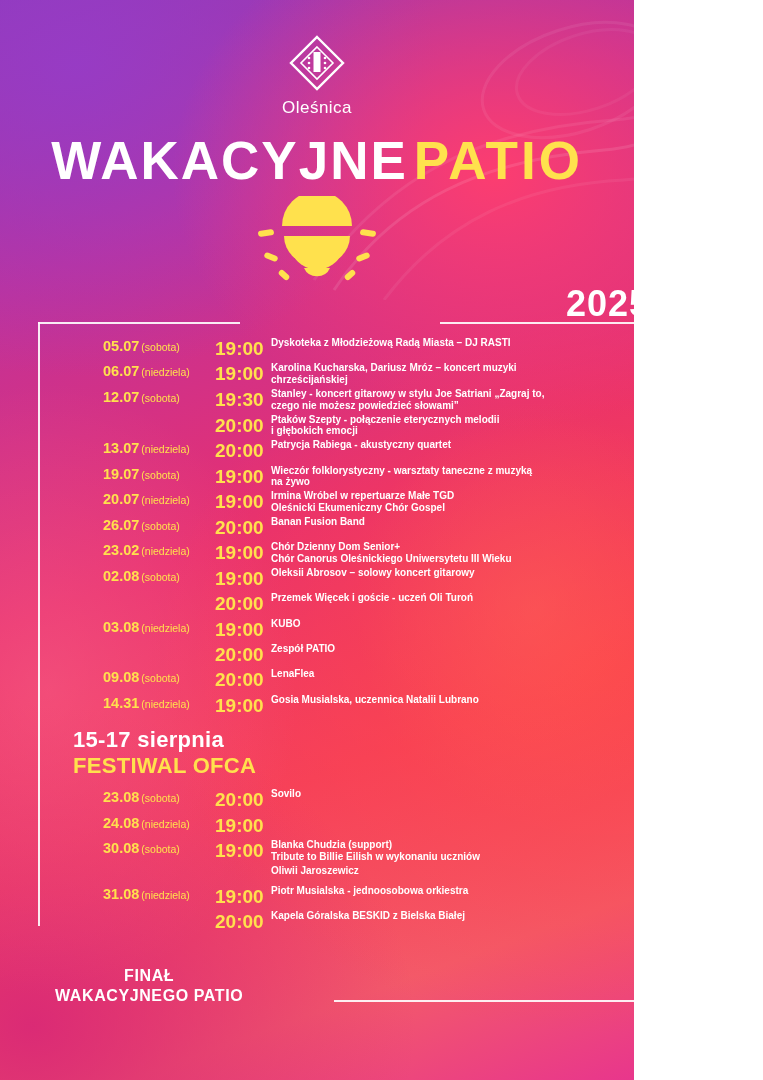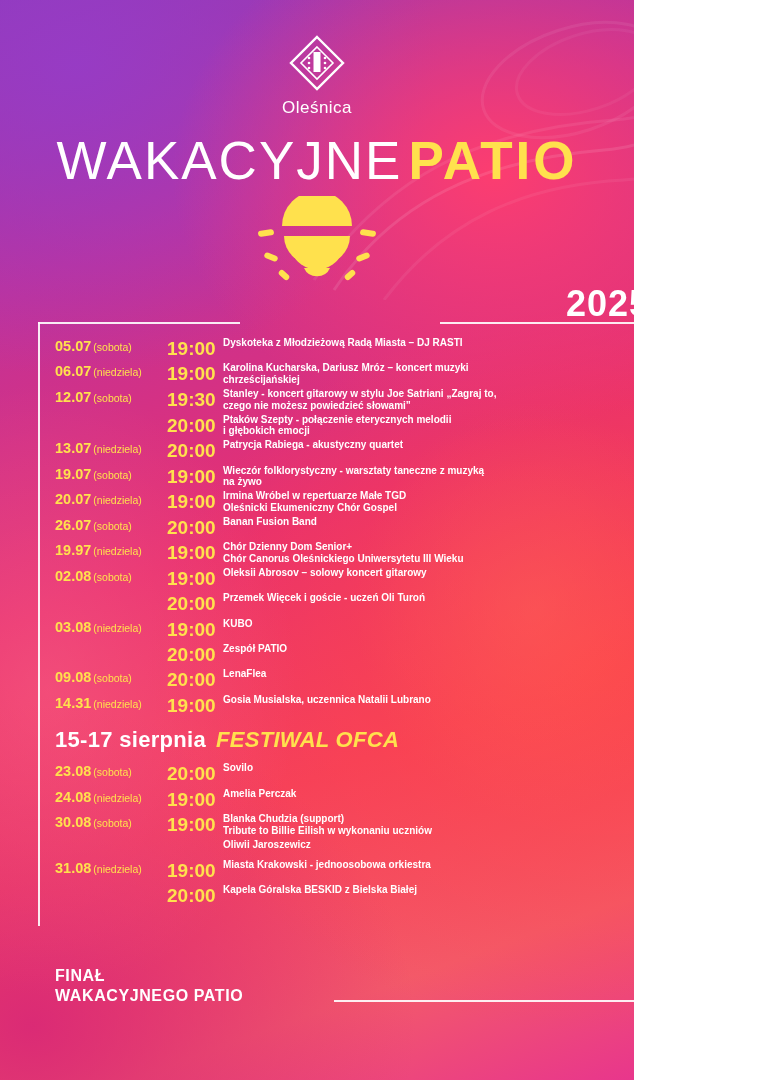--- a/index.html
+++ b/index.html
@@ -78,21 +78,21 @@
   .title {
     position: absolute;
     top: 130px;
     left: 0;
     width: 100%;
     text-align: center;
     white-space: nowrap;
   }
   .title .t1 {
     font-size: 53px;
-    font-weight: normal;
+    font-weight: bold;
     color: #ffffff;
     letter-spacing: 2px;
   }
   .title .t2 {
     font-size: 53px;
     font-weight: bold;
     color: #ffe14d;
     letter-spacing: 3px;
     margin-left: 6px;
   }
@@ -151,20 +151,21 @@
     line-height: 1.18;
   }
   .c-date {
     width: 112px;
     flex: 0 0 112px;
     color: #ffe14d;
     font-size: 14.5px;
     font-weight: bold;
     padding-top: 2px;
     white-space: nowrap;
+    margin-left: 48px;
   }
   .c-date .dow {
     font-weight: normal;
     font-size: 10.5px;
     margin-left: 2px;
   }
   .c-time {
     width: 56px;
     flex: 0 0 56px;
     color: #ffe14d;
@@ -181,47 +182,48 @@
     padding-top: 1px;
   }
   .c-desc .line2 {
     display: block;
   }
 
   
   .festival {
     display: flex;
     align-items: baseline;
-    margin: 10px 0 8px 0;
+    margin: 10px 0 8px 8px;
+    flex-direction: column;
   }
   .festival .fest-date {
     color: #ffffff;
     font-size: 22px;
     font-weight: bold;
     letter-spacing: 0.3px;
   }
   .festival .fest-name {
     color: #ffe14d;
     font-size: 22px;
     font-weight: bold;
     margin-left: 10px;
     letter-spacing: 0.3px;
-    font-style: italic;
   }
 
   
   .finale {
     position: absolute;
     left: 55px;
     top: 966px;
     color: #ffffff;
     font-size: 16px;
     font-weight: bold;
     line-height: 1.28;
     letter-spacing: 0.6px;
+    text-align: center;
   }
 
   
   .location {
     position: absolute;
     left: 0;
     top: 1014px;
     width: 100%;
     text-align: center;
     color: #ffffff;
@@ -338,21 +340,21 @@
       <div class="c-desc"><span>Irmina Wróbel w repertuarze Małe TGD</span><span class="line2">Oleśnicki Ekumeniczny Chór Gospel</span></div>
     </div>
 
     <div class="row">
       <div class="c-date"><span>26.07</span><span class="dow">(sobota)</span></div>
       <div class="c-time">20:00</div>
       <div class="c-desc"><span>Banan Fusion Band</span></div>
     </div>
 
     <div class="row">
-      <div class="c-date"><span>19.97</span><span class="dow">(niedziela)</span></div>
+      <div class="c-date"><span>23.02</span><span class="dow">(niedziela)</span></div>
       <div class="c-time">19:00</div>
       <div class="c-desc"><span>Chór Dzienny Dom Senior+</span><span class="line2">Chór Canorus Oleśnickiego Uniwersytetu III Wieku</span></div>
     </div>
 
     <div class="row">
       <div class="c-date"><span>02.08</span><span class="dow">(sobota)</span></div>
       <div class="c-time">19:00</div>
       <div class="c-desc"><span>Oleksii Abrosov – solowy koncert gitarowy</span></div>
     </div>
 
@@ -393,39 +395,38 @@
 
     <div class="row">
       <div class="c-date"><span>23.08</span><span class="dow">(sobota)</span></div>
       <div class="c-time">20:00</div>
       <div class="c-desc"><span>Sovilo</span></div>
     </div>
 
     <div class="row">
       <div class="c-date"><span>24.08</span><span class="dow">(niedziela)</span></div>
       <div class="c-time">19:00</div>
-      <div class="c-desc"><span>Amelia Perczak</span></div>
     </div>
 
     <div class="row">
       <div class="c-date"><span>30.08</span><span class="dow">(sobota)</span></div>
       <div class="c-time">19:00</div>
       <div class="c-desc"><span>Blanka Chudzia (support)</span><span class="line2">Tribute to Billie Eilish w wykonaniu uczniów</span></div>
     </div>
 
     <div class="row">
       <div class="c-date"><span></span><span class="dow"></span></div>
       <div class="c-time"></div>
       <div class="c-desc"><span>Oliwii Jaroszewicz</span></div>
     </div>
 
     <div class="row">
       <div class="c-date"><span>31.08</span><span class="dow">(niedziela)</span></div>
       <div class="c-time">19:00</div>
-      <div class="c-desc"><span>Miasta Krakowski - jednoosobowa orkiestra</span></div>
+      <div class="c-desc"><span>Piotr Musialska - jednoosobowa orkiestra</span></div>
     </div>
 
     <div class="row">
       <div class="c-date"><span></span><span class="dow"></span></div>
       <div class="c-time">20:00</div>
       <div class="c-desc"><span>Kapela Góralska BESKID z Bielska Białej</span></div>
     </div>
 
   </div>
 

